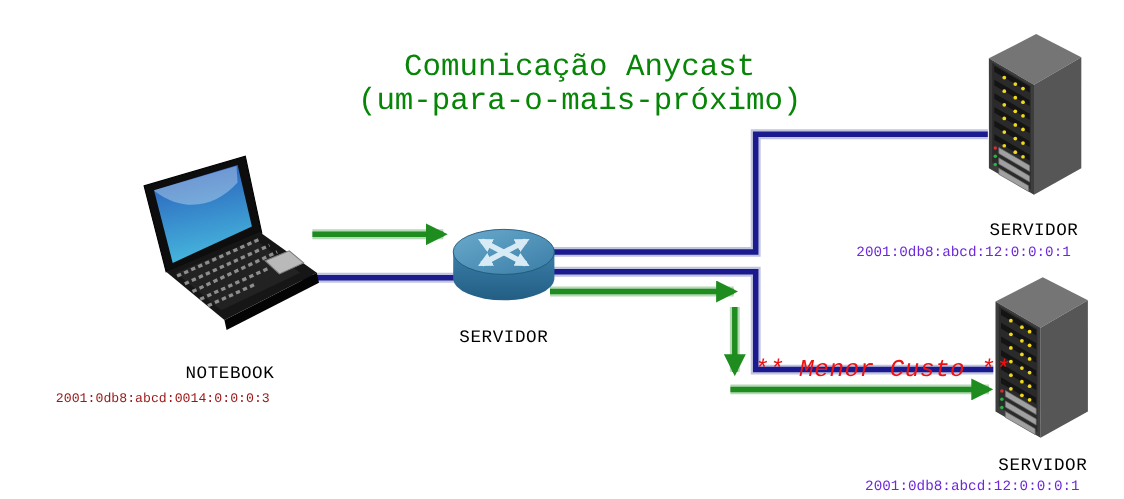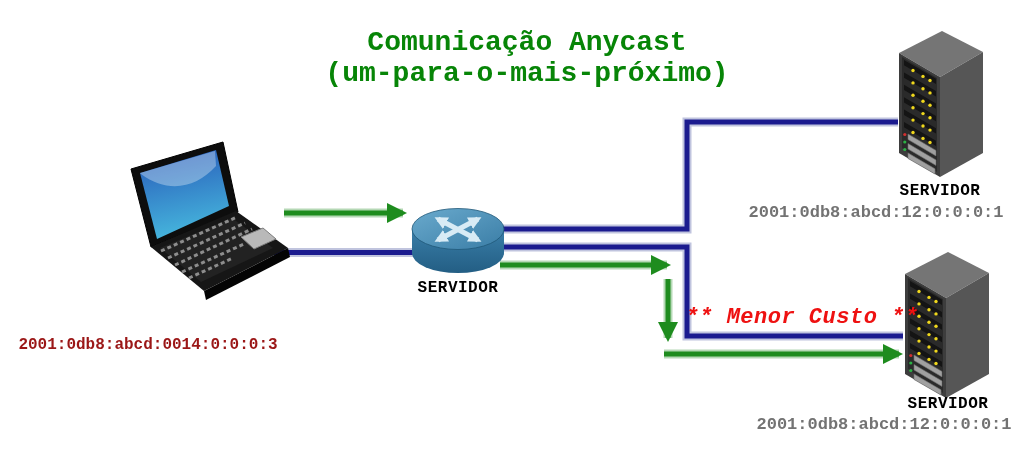--- a/index.html
+++ b/index.html
@@ -2,25 +2,25 @@
 <html><head>
 <meta charset="utf-8">
 <style>
   html,body{margin:0;padding:0;background:#ffffff;}
   .stage{
     position:relative;width:1022px;height:454px;background:#ffffff;overflow:hidden;
     font-family:"Liberation Mono","DejaVu Sans Mono",monospace;font-weight:bold;
   }
   .stage svg{position:absolute;left:0;top:0;}
   .lbl{position:absolute;transform:translateX(-50%);white-space:nowrap;
-       font-weight:bold;color:#000;text-align:center;}
+       font-weight:normal;color:#000;text-align:center;margin-top:19px;}
   .title{font-size:28px;line-height:31px;color:#078507;}
   .node-label{font-size:16px;letter-spacing:0.5px;}
-  .ip{font-size:17px;color:#737373;}
-  .ip-nb{font-size:16px;color:#9b1717;text-align:center;}
+  .ip{font-size:13px;color:#6d28d9;}
+  .ip-nb{font-size:12px;color:#9b1717;text-align:center;}
   .annot{font-size:22px;font-style:italic;color:#ee1111;letter-spacing:0.5px;}
 </style>
 </head>
 <body>
 
 <div class="stage">
 
   <svg width="1022" height="454" viewBox="0 0 1022 454">
     <defs>
       <marker id="ag" viewBox="0 0 10 10" refX="8" refY="5" markerWidth="4" markerHeight="4" orient="auto">
@@ -145,20 +145,21 @@
 
     <use href="#srv" transform="translate(899,31)"></use>
     <use href="#srv" transform="translate(905,252)"></use>
   </svg>
 
   <div class="lbl title" style="left:527px;top:27px;">
     <div>Comunicação Anycast</div>
     <div>(um-para-o-mais-próximo)</div>
   </div>
 
+  <div class="lbl node-label" style="left:209px;top:312px;">NOTEBOOK</div>
   <div class="lbl ip-nb" style="left:148px;top:336px;">2001:0db8:abcd:0014:0:0:0:3</div>
 
   <div class="lbl node-label" style="left:458px;top:279px;">SERVIDOR</div>
 
   <div class="lbl node-label" style="left:940px;top:182px;">SERVIDOR</div>
   <div class="lbl ip" style="left:876px;top:203px;">2001:0db8:abcd:12:0:0:0:1</div>
 
   <div class="lbl node-label" style="left:948px;top:395px;">SERVIDOR</div>
   <div class="lbl ip" style="left:884px;top:415px;">2001:0db8:abcd:12:0:0:0:1</div>
 

